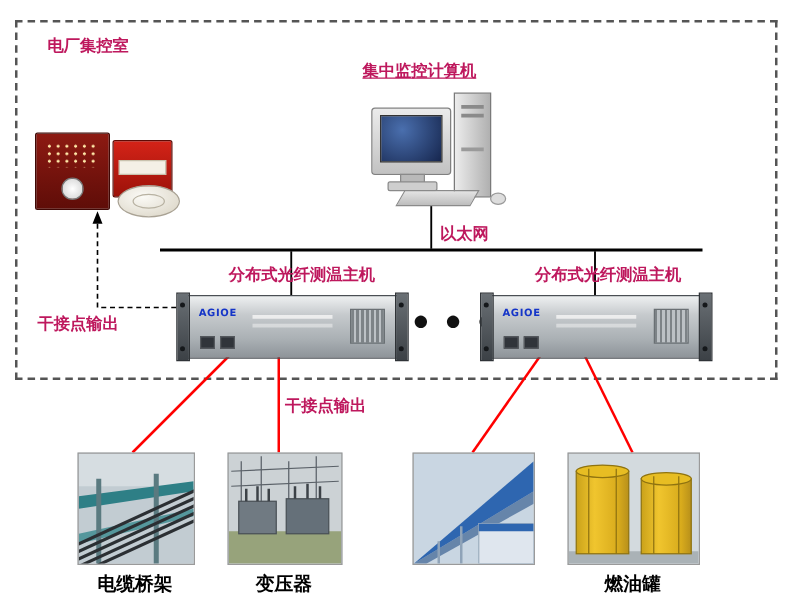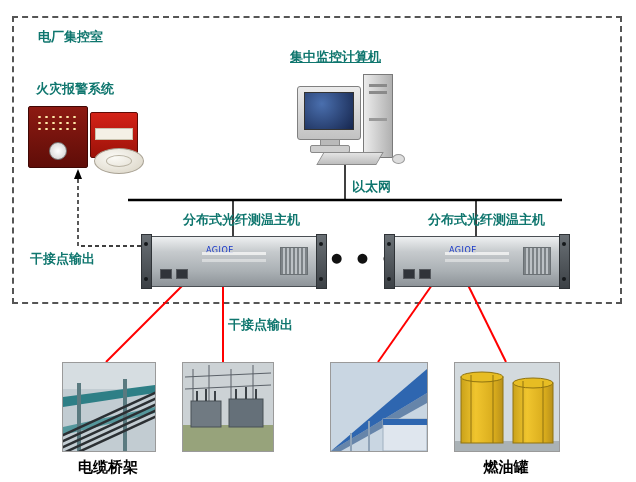--- a/index.html
+++ b/index.html
@@ -1,20 +1,20 @@
 <!DOCTYPE html>
 <html><head>
 <meta charset="utf-8">
 <style>
   html,body{margin:0;padding:0;background:#fff;}
   #canvas{
     position:relative;width:636px;height:482px;background:#ffffff;
     font-family:"DejaVu Sans","Liberation Sans",sans-serif;overflow:hidden;
   }
-  .label{position:absolute;font-size:13px;font-weight:bold;color:#0f766e;white-space:nowrap;}
+  .label{position:absolute;font-size:13px;font-weight:bold;color:#be185d;white-space:nowrap;}
   .caption{position:absolute;top:458px;font-size:15px;font-weight:bold;color:#000;text-align:center;}
 
   
   .control-room{position:absolute;left:12px;top:16px;width:606px;height:284px;border:2px dashed #555;}
 
   
   .tower{position:absolute;left:363px;top:74px;width:28px;height:82px;background:linear-gradient(90deg,#ececec,#b0b0b0);border:1px solid #7a7a7a;}
   .tower::before{content:"";position:absolute;left:5px;right:5px;top:9px;height:3px;background:#8a8a8a;box-shadow:0 7px 0 #8a8a8a,0 34px 0 #9a9a9a;}
   .monitor{position:absolute;left:297px;top:86px;width:62px;height:52px;background:linear-gradient(180deg,#ebebeb,#c2c2c2);border:1px solid #808080;border-radius:3px;}
   .screen{position:absolute;left:6px;top:5px;right:6px;bottom:9px;background:radial-gradient(circle at 35% 30%,#4a6fae,#16264e);border:1px solid #333;}
@@ -32,21 +32,21 @@
   .fa-stripe{position:absolute;left:4px;right:4px;top:15px;height:10px;background:#f4f0e6;border:1px solid #c9c2ae;}
   .fa-detector{position:absolute;left:66px;top:50px;width:48px;height:24px;background:radial-gradient(ellipse at 40% 35%,#fbfaf6,#d8d2c2);border:1px solid #a9a294;border-radius:50%;}
   .fa-detector::before{content:"";position:absolute;left:11px;top:6px;right:11px;bottom:6px;border-radius:50%;border:1px solid #b8b2a2;}
 
   
   .host{position:absolute;width:172px;height:49px;background:linear-gradient(180deg,#eef0f1 0%,#c6cacd 30%,#aab0b4 70%,#8e9499 100%);border:1px solid #4a4f54;border-radius:2px;}
   .ear{position:absolute;top:-3px;bottom:-3px;width:9px;background:linear-gradient(180deg,#6a7075,#3c4146);border:1px solid #2f3337;}
   .ear.left{left:-7px;}.ear.right{right:-7px;}
   .ear::before,.ear::after{content:"";position:absolute;left:2px;width:4px;height:4px;border-radius:50%;background:#15181b;}
   .ear::before{top:7px;}.ear::after{bottom:7px;}
-  .brand{position:absolute;left:11px;top:9px;font-size:8px;font-weight:normal;color:#1535c8;letter-spacing:.5px;margin-left:47px;}
+  .brand{position:absolute;left:11px;top:9px;font-size:8px;font-weight:bold;color:#1535c8;letter-spacing:.5px;}
   .text-line{position:absolute;left:54px;top:15px;width:64px;height:3px;background:#f4f4f4;opacity:.85;box-shadow:0 7px 0 rgba(244,244,244,.6);}
   .vents{position:absolute;right:12px;top:10px;width:26px;height:26px;background:repeating-linear-gradient(90deg,#7d8387 0 2px,#bcc1c5 2px 4px);border:1px solid #6a7074;}
   .ports{position:absolute;left:12px;bottom:7px;display:flex;gap:4px;}
   .port{width:10px;height:8px;background:#30343a;border:1px solid #55595e;}
 
   
   .ellipsis{position:absolute;left:331px;top:250px;font-size:13px;font-weight:bold;letter-spacing:5px;color:#111;}
 
   
   .photo{position:absolute;top:362px;height:88px;border:1px solid #9a9a9a;overflow:hidden;background:#cfd6da;}
@@ -84,21 +84,20 @@
   <div class="tower"></div>
   <div class="monitor">
     <div class="screen"></div>
   </div>
   <div class="monitor-stand"></div>
   <div class="monitor-base"></div>
   <div class="keyboard"></div>
   <div class="mouse"></div>
   <div class="label" style="left:352px;top:178px;">以太网</div>
 
-  <div class="label" style="left:36px;top:80px;">火灾报警系统</div>
   <div class="fire-alarm">
     <div class="fa-panel">
       <div class="fa-leds"></div>
       <div class="fa-dial"></div>
     </div>
     <div class="fa-box">
       <div class="fa-stripe"></div>
     </div>
     <div class="fa-detector"></div>
   </div>
@@ -208,15 +207,16 @@
       <line x1="16" y1="12" x2="16" y2="80" stroke="#8f7310"></line>
       <line x1="38" y1="12" x2="38" y2="80" stroke="#8f7310"></line>
       <rect x="58" y="20" width="40" height="60" fill="url(#tk)" stroke="#8f7310"></rect>
       <ellipse cx="78" cy="20" rx="20" ry="5" fill="#e7bd23" stroke="#8f7310"></ellipse>
       <line x1="68" y1="18" x2="68" y2="80" stroke="#8f7310"></line>
       <line x1="88" y1="18" x2="88" y2="80" stroke="#8f7310"></line>
     </svg>
   </div>
 
   <div class="caption" style="left:62px;width:92px;">电缆桥架</div>
+  <div class="caption" style="left:182px;width:90px;">变压器</div>
   <div class="caption" style="left:454px;width:104px;">燃油罐</div>
 
 </div>
 
 </body></html>

